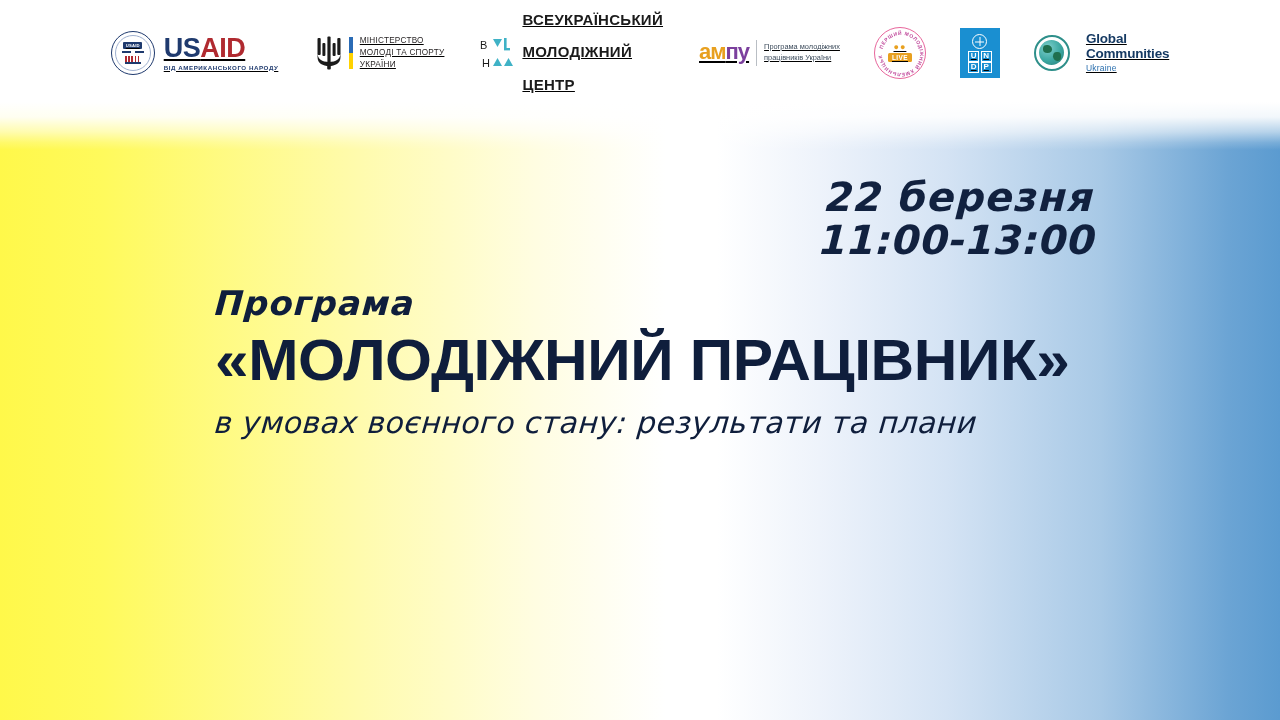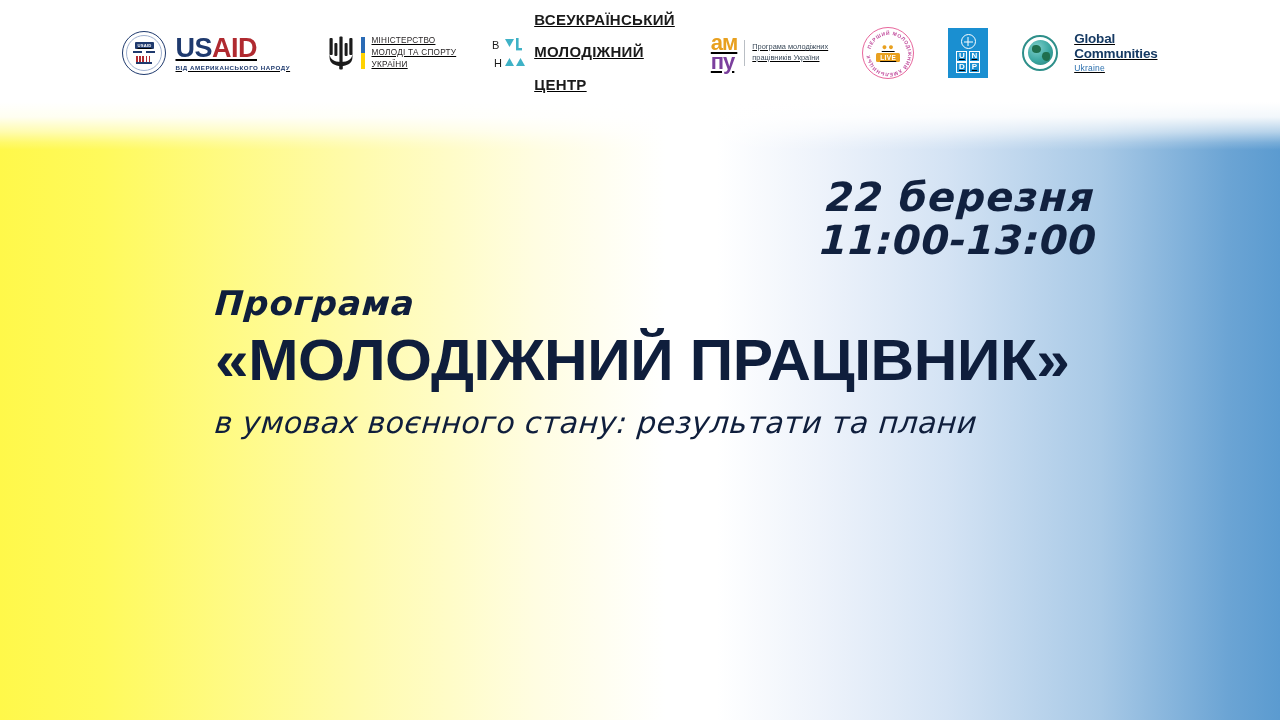--- a/index.html
+++ b/index.html
@@ -138,21 +138,21 @@
   }
   .yw-ua {
     font-size:11.5px; color:#2e7fc1; font-weight:bold;
     font-style:italic; letter-spacing:0.1px; white-space:nowrap;
   }
 
   
   .ampu { gap:7px; margin-right:34px; }
   .ampu-mark {
     font-size:22px; font-weight:bold; line-height:0.82;
-    display:flex; flex-direction:column;
+    display:flex; flex-direction:row;
   }
   .ampu-mark .r1 { color:#e8a01f; letter-spacing:-1px; }
   .ampu-mark .r2 { color:#7b3f9d; letter-spacing:-1px; }
   .ampu-div { width:1px; height:26px; background:#b9bec4; }
   .ampu-text {
     display:flex; flex-direction:column; gap:2px;
     font-size:7.4px; color:#3b4a5a; line-height:1.15; white-space:nowrap;
   }
 
   

